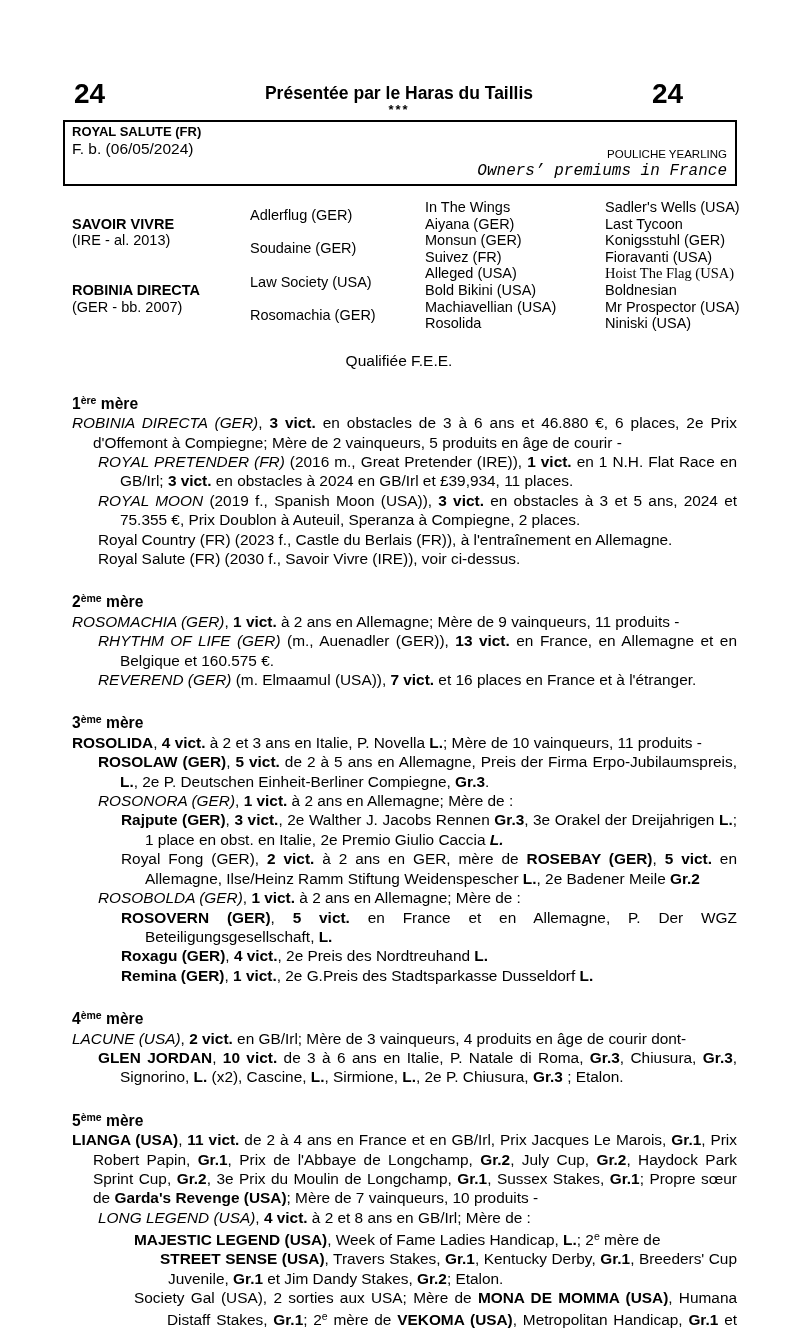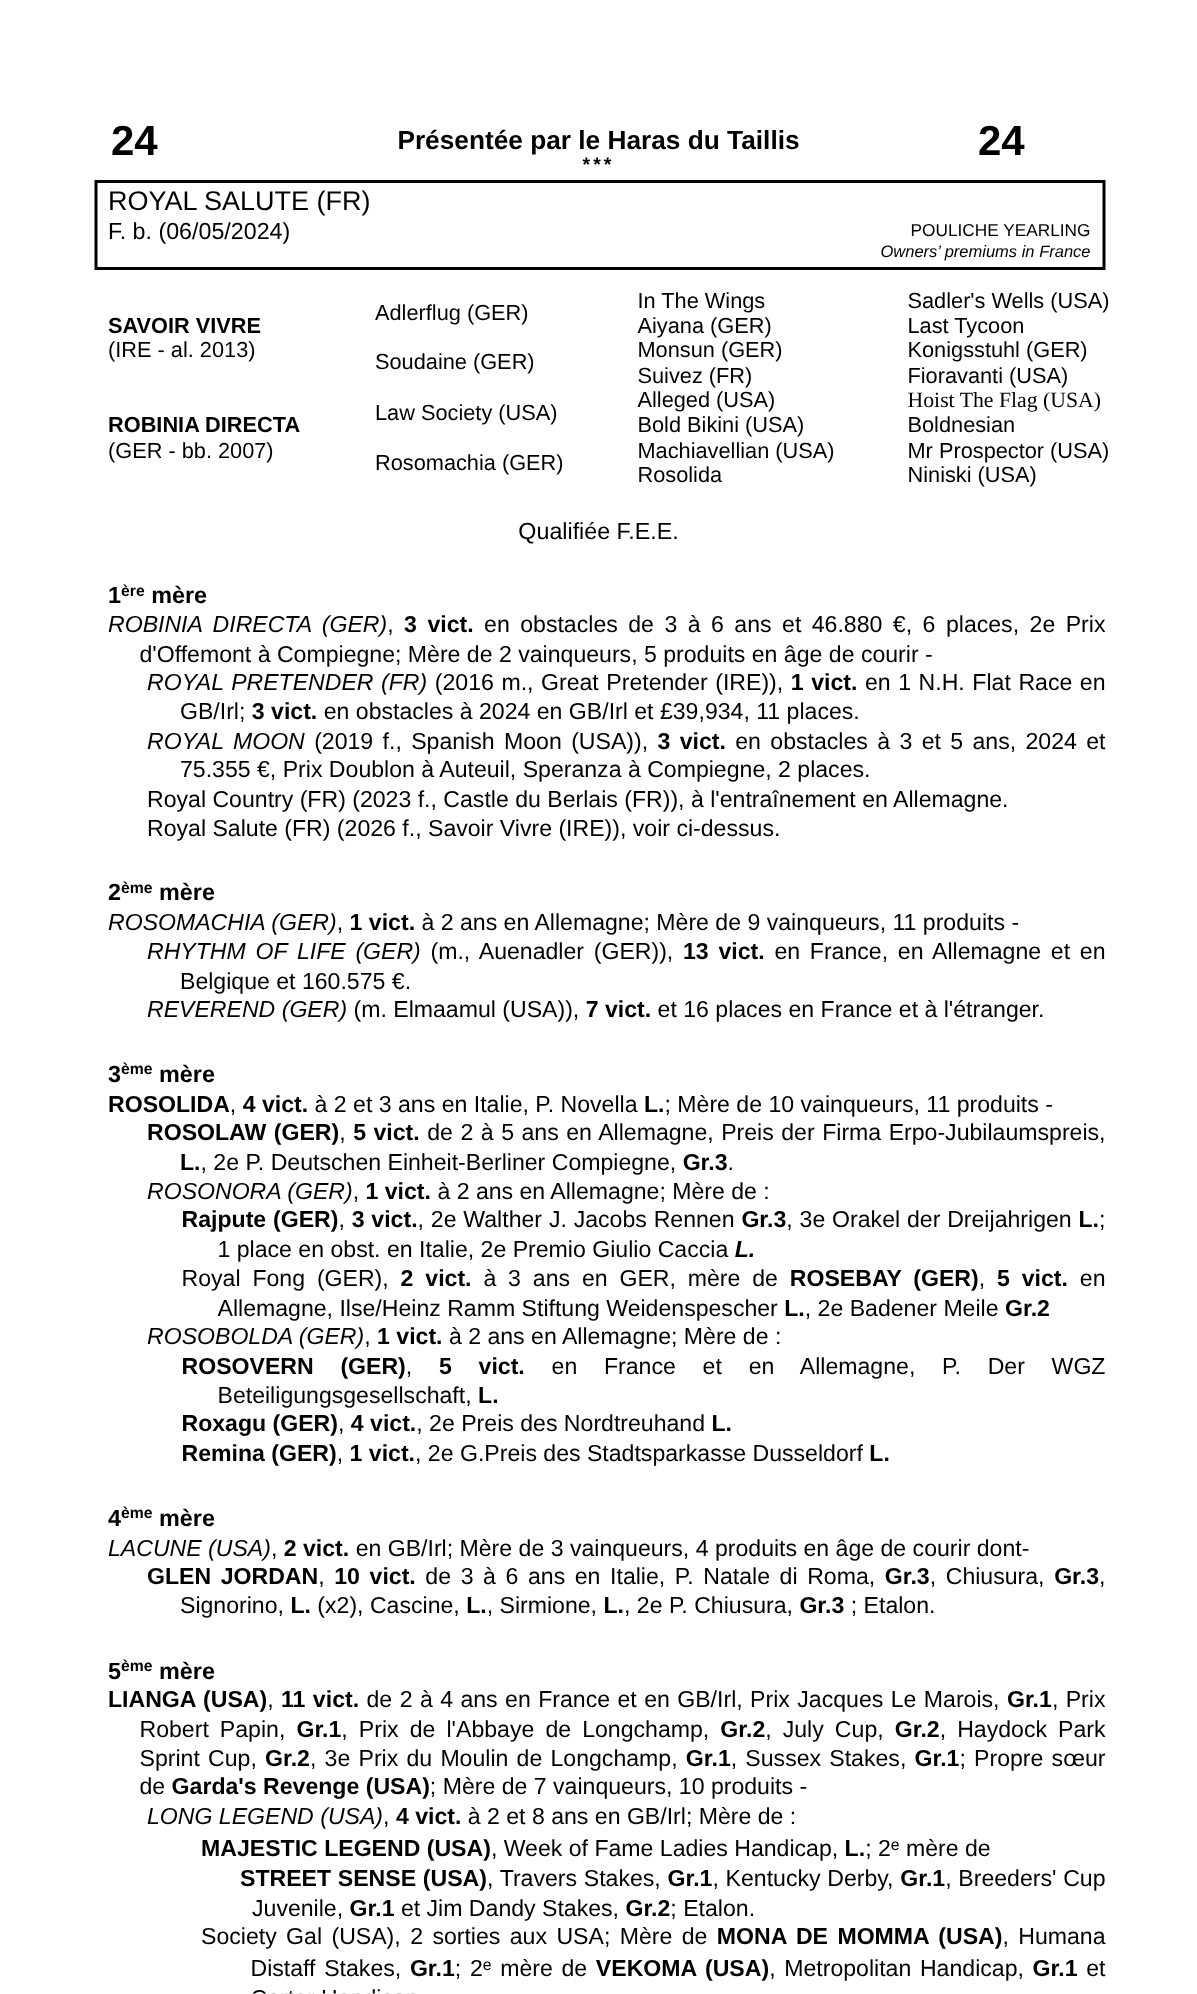--- a/index.html
+++ b/index.html
@@ -12,25 +12,25 @@
   
   .hdr{position:relative;height:120px;}
   .pnum{position:absolute;top:78px;font-size:28px;font-weight:700;}
   .pnum.left{left:74px;}
   .pnum.right{left:652px;}
   .presenter{position:absolute;top:83px;left:0;width:100%;text-align:center;font-weight:700;font-size:17.5px;}
   .stars{position:absolute;top:102px;left:0;width:100%;text-align:center;font-weight:700;font-size:13px;letter-spacing:2px;}
 
   
   .tbox{margin:0 61px 0 63px;border:2px solid #000;display:flex;justify-content:space-between;padding:2px 8px 4px 7px;}
-  .tbox .name{font-size:18px;font-weight:400;}
+  .tbox .name{font-size:13px;font-weight:700;}
   .tbox .birth{font-size:15.5px;margin-top:1px;}
   .tbox .right{text-align:right;}
   .tbox .cat{font-size:11.5px;padding-top:4px;margin-top:20px;}
-  .tbox .prem{font-size:11px;font-style:italic;margin-top:2px;}
+  .tbox .prem{font-size:16px;font-style:italic;margin-top:2px;font-family:Liberation Mono, monospace;}
 
   
   .ped{margin:13px 61px 0 72px;display:grid;grid-template-columns:178px 175px 180px auto;
        grid-template-rows:repeat(8,16.6px);font-size:14.5px;line-height:16.6px;}
   .ped .cell{align-self:center;white-space:nowrap;}
   .ped .pname{font-weight:700;}
 
   .qual{margin-top:20px;text-align:center;font-size:15.5px;}
 
   
@@ -109,35 +109,35 @@
 
   <div class="qual">Qualifiée F.E.E.</div>
 
   <div class="sections">
       <div class="section">
         <div class="shead"><span>1</span><span class="hsup">ère</span><span> mère</span></div>
         <div class="para ind0"><span class="i">ROBINIA DIRECTA (GER)</span><span>, </span><span class="b">3 vict.</span><span> en obstacles de 3 à 6 ans et 46.880 €, 6 places, 2e Prix d'Offemont à Compiegne; Mère de 2 vainqueurs, 5 produits en âge de courir -</span></div>
         <div class="para ind1"><span class="i">ROYAL PRETENDER (FR)</span><span> (2016 m., Great Pretender (IRE)), </span><span class="b">1 vict.</span><span> en 1 N.H. Flat Race en GB/Irl; </span><span class="b">3 vict.</span><span> en obstacles à 2024 en GB/Irl et £39,934, 11 places.</span></div>
         <div class="para ind1"><span class="i">ROYAL MOON</span><span> (2019 f., Spanish Moon (USA)), </span><span class="b">3 vict.</span><span> en obstacles à 3 et 5 ans, 2024 et 75.355 €, Prix Doublon à Auteuil, Speranza à Compiegne, 2 places.</span></div>
         <div class="para ind1"><span>Royal Country (FR) (2023 f., Castle du Berlais (FR)), à l'entraînement en Allemagne.</span></div>
-        <div class="para ind1"><span>Royal Salute (FR) (2026 f., Savoir Vivre (IRE)), voir ci-dessus.</span></div>
+        <div class="para ind1"><span>Royal Salute (FR) (2030 f., Savoir Vivre (IRE)), voir ci-dessus.</span></div>
       </div>
       <div class="section">
         <div class="shead"><span>2</span><span class="hsup">ème</span><span> mère</span></div>
         <div class="para ind0"><span class="i">ROSOMACHIA (GER)</span><span>, </span><span class="b">1 vict.</span><span> à 2 ans en Allemagne; Mère de 9 vainqueurs, 11 produits -</span></div>
         <div class="para ind1"><span class="i">RHYTHM OF LIFE (GER)</span><span> (m., Auenadler (GER)), </span><span class="b">13 vict.</span><span> en France, en Allemagne et en Belgique et 160.575 €.</span></div>
         <div class="para ind1"><span class="i">REVEREND (GER)</span><span> (m. Elmaamul (USA)), </span><span class="b">7 vict.</span><span> et 16 places en France et à l'étranger.</span></div>
       </div>
       <div class="section">
         <div class="shead"><span>3</span><span class="hsup">ème</span><span> mère</span></div>
         <div class="para ind0"><span class="b">ROSOLIDA</span><span>, </span><span class="b">4 vict.</span><span> à 2 et 3 ans en Italie, P. Novella </span><span class="b">L.</span><span>; Mère de 10 vainqueurs, 11 produits -</span></div>
         <div class="para ind1"><span class="b">ROSOLAW (GER)</span><span>, </span><span class="b">5 vict.</span><span> de 2 à 5 ans en Allemagne, Preis der Firma Erpo-Jubilaumspreis, </span><span class="b">L.</span><span>, 2e P. Deutschen Einheit-Berliner Compiegne, </span><span class="b">Gr.3</span><span>.</span></div>
         <div class="para ind1"><span class="i">ROSONORA (GER)</span><span>, </span><span class="b">1 vict.</span><span> à 2 ans en Allemagne; Mère de :</span></div>
         <div class="para ind2"><span class="b">Rajpute (GER)</span><span>, </span><span class="b">3 vict.</span><span>, 2e Walther J. Jacobs Rennen </span><span class="b">Gr.3</span><span>, 3e Orakel der Dreijahrigen </span><span class="b">L.</span><span>; 1 place en obst. en Italie, 2e Premio Giulio Caccia </span><span class="b i">L.</span></div>
-        <div class="para ind2"><span>Royal Fong (GER), </span><span class="b">2 vict.</span><span> à 3 ans en GER, mère de </span><span class="b">ROSEBAY (GER)</span><span>, </span><span class="b">5 vict.</span><span> en Allemagne, Ilse/Heinz Ramm Stiftung Weidenspescher </span><span class="b">L.</span><span>, 2e Badener Meile </span><span class="b">Gr.2</span></div>
+        <div class="para ind2"><span>Royal Fong (GER), </span><span class="b">2 vict.</span><span> à 2 ans en GER, mère de </span><span class="b">ROSEBAY (GER)</span><span>, </span><span class="b">5 vict.</span><span> en Allemagne, Ilse/Heinz Ramm Stiftung Weidenspescher </span><span class="b">L.</span><span>, 2e Badener Meile </span><span class="b">Gr.2</span></div>
         <div class="para ind1"><span class="i">ROSOBOLDA (GER)</span><span>, </span><span class="b">1 vict.</span><span> à 2 ans en Allemagne; Mère de :</span></div>
         <div class="para ind2"><span class="b">ROSOVERN (GER)</span><span>, </span><span class="b">5 vict.</span><span> en France et en Allemagne, P. Der WGZ Beteiligungsgesellschaft, </span><span class="b">L.</span></div>
         <div class="para ind2"><span class="b">Roxagu (GER)</span><span>, </span><span class="b">4 vict.</span><span>, 2e Preis des Nordtreuhand </span><span class="b">L.</span></div>
         <div class="para ind2"><span class="b">Remina (GER)</span><span>, </span><span class="b">1 vict.</span><span>, 2e G.Preis des Stadtsparkasse Dusseldorf </span><span class="b">L.</span></div>
       </div>
       <div class="section">
         <div class="shead"><span>4</span><span class="hsup">ème</span><span> mère</span></div>
         <div class="para ind0"><span class="i">LACUNE (USA)</span><span>, </span><span class="b">2 vict.</span><span> en GB/Irl; Mère de 3 vainqueurs, 4 produits en âge de courir dont-</span></div>
         <div class="para ind1"><span class="b">GLEN JORDAN</span><span>, </span><span class="b">10 vict.</span><span> de 3 à 6 ans en Italie, P. Natale di Roma, </span><span class="b">Gr.3</span><span>, Chiusura, </span><span class="b">Gr.3</span><span>, Signorino, </span><span class="b">L.</span><span> (x2), Cascine, </span><span class="b">L.</span><span>, Sirmione, </span><span class="b">L.</span><span>, 2e P. Chiusura, </span><span class="b">Gr.3</span><span> ; Etalon.</span></div>
       </div>

